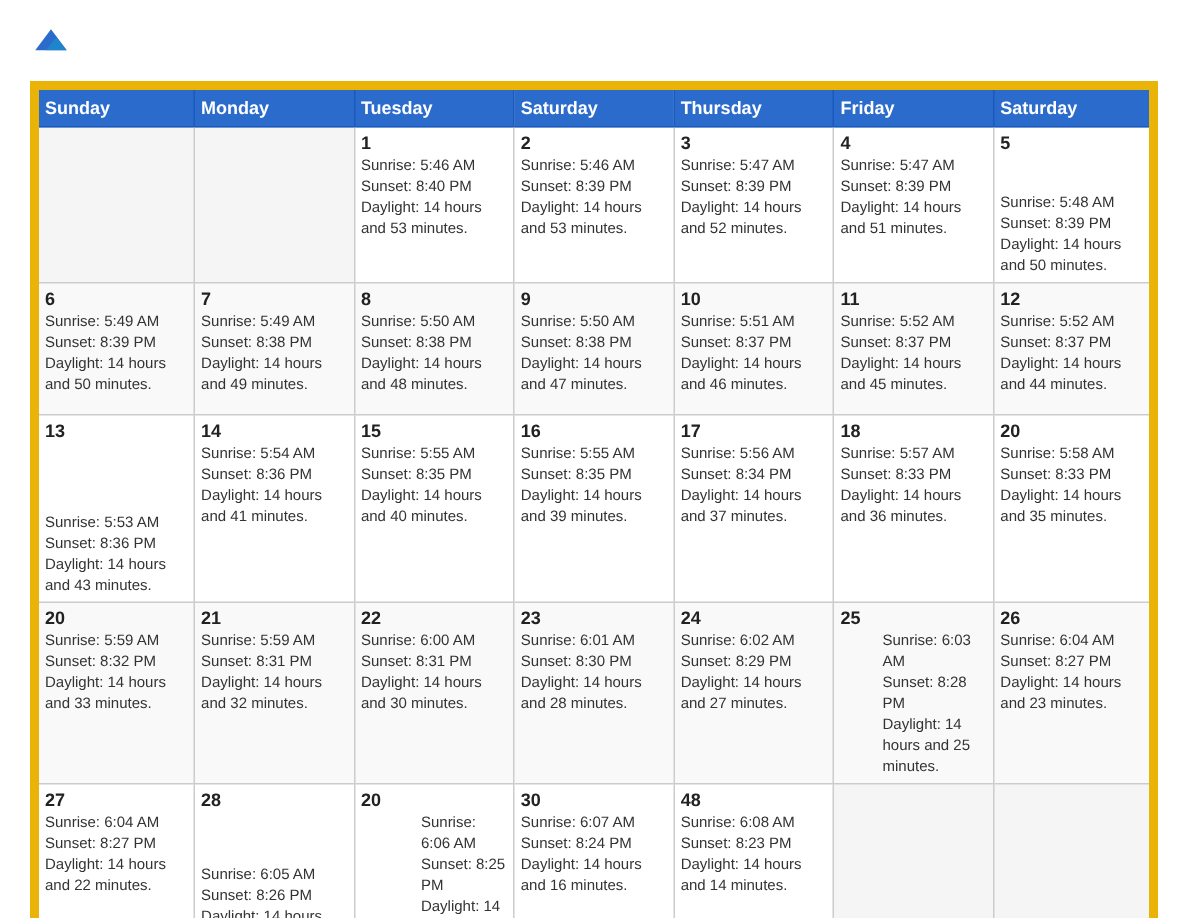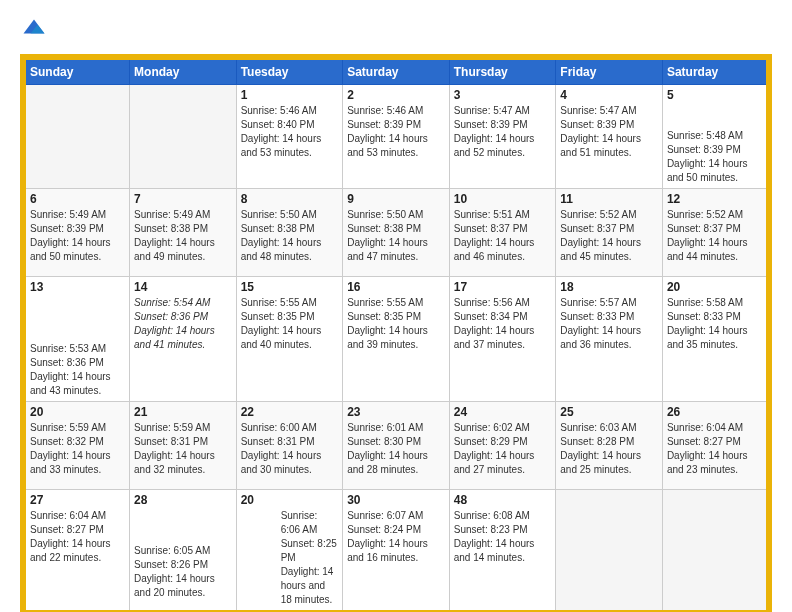--- a/index.html
+++ b/index.html
@@ -218,21 +218,21 @@
         </tr>
         <tr>
           <td>
             <div class="day-num">13</div>
             <div class="day-info" style="white-space: pre-line; margin-top: 48px;">Sunrise: 5:53 AM
 Sunset: 8:36 PM
 Daylight: 14 hours and 43 minutes.</div>
           </td>
           <td>
             <div class="day-num">14</div>
-            <div class="day-info" style="white-space: pre-line; font-style: italic;">Sunrise: 5:54 AM
+            <div class="day-info" style="white-space: pre-line;">Sunrise: 5:54 AM
 Sunset: 8:36 PM
 Daylight: 14 hours and 41 minutes.</div>
           </td>
           <td>
             <div class="day-num">15</div>
             <div class="day-info" style="white-space: pre-line;">Sunrise: 5:55 AM
 Sunset: 8:35 PM
 Daylight: 14 hours and 40 minutes.</div>
           </td>
           <td>
@@ -286,21 +286,21 @@
 Daylight: 14 hours and 28 minutes.</div>
           </td>
           <td>
             <div class="day-num">24</div>
             <div class="day-info" style="white-space: pre-line;">Sunrise: 6:02 AM
 Sunset: 8:29 PM
 Daylight: 14 hours and 27 minutes.</div>
           </td>
           <td>
             <div class="day-num">25</div>
-            <div class="day-info" style="white-space: pre-line;">Sunrise: 6:03 AM
+            <div class="day-info" style="white-space: pre-line; margin-left: 28px;">Sunrise: 6:03 AM
 Sunset: 8:28 PM
 Daylight: 14 hours and 25 minutes.</div>
           </td>
           <td>
             <div class="day-num">26</div>
             <div class="day-info" style="white-space: pre-line;">Sunrise: 6:04 AM
 Sunset: 8:27 PM
 Daylight: 14 hours and 23 minutes.</div>
           </td>
         </tr>

